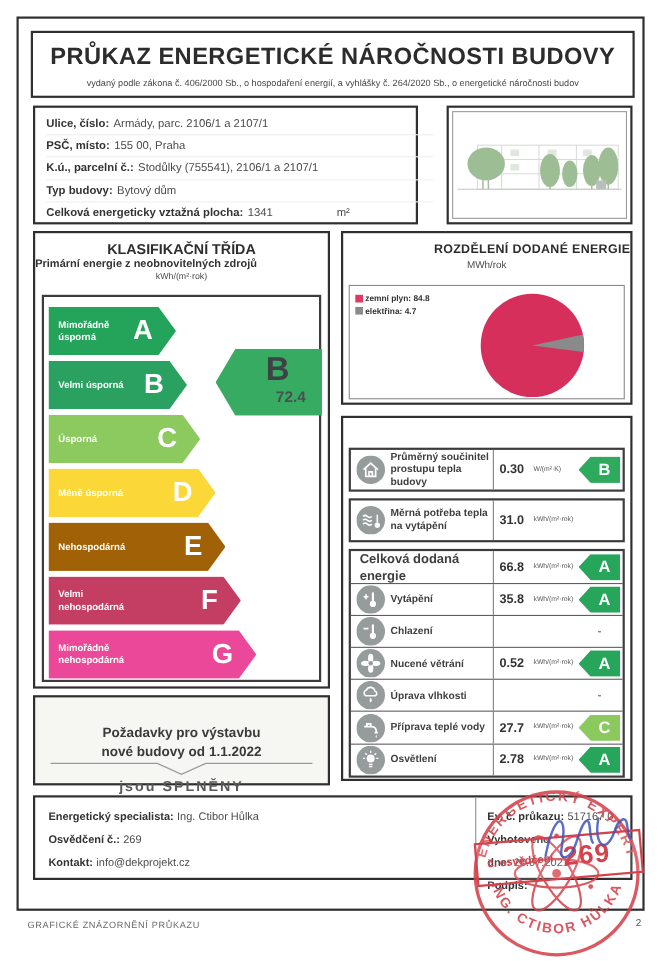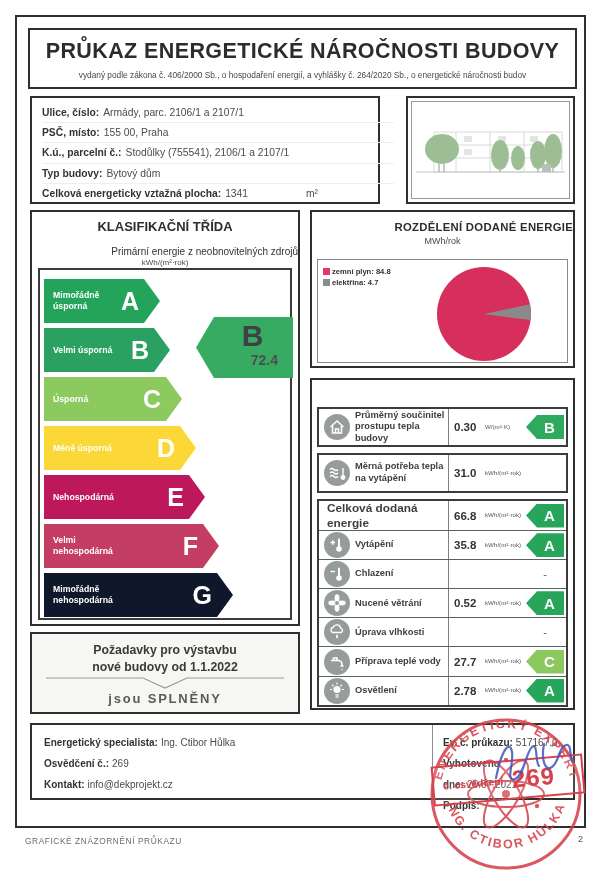--- a/index.html
+++ b/index.html
@@ -19,39 +19,39 @@
   .info-line:last-child{border-bottom:none}
   .info-line b{color:#333;margin-right:4px}
   .unit-m2{margin-left:58px;color:#4b4b4b}
 
   .photo-box{left:406px;top:96px;width:169px;height:108px;border:2px solid #2f2f2f;padding:3px}
   .photo-inner{border:1px solid #9a9a9a;width:100%;height:100%}
 
   
   .class-box{left:30px;top:210px;width:270px;height:416px;border:2px solid #2f2f2f}
   .cb-title{margin-top:7px;font-size:13px;font-weight:bold;text-align:center;color:#2d2d2d}
-  .cb-sub{font-size:10px;font-weight:normal;text-align:right;color:#333;margin-top:12px}
+  .cb-sub{font-size:10px;font-weight:bold;text-align:left;color:#333;margin-top:1px}
   .cb-unit{font-size:8px;text-align:center;color:#4a4a4a;margin-top:1px}
   .scale{position:absolute;left:6px;top:56px;width:254px;height:352px;border:2px solid #3c3c3c;padding:9px 0 4px 4px}
   .cls{position:relative;height:44px;margin-bottom:5px;color:#fff;
        clip-path:polygon(0 0,calc(100% - 16px) 0,100% 50%,calc(100% - 16px) 100%,0 100%)}
   .cls-label{position:absolute;left:9px;top:50%;transform:translateY(-50%);
              font-size:8.7px;font-weight:bold;line-height:1.25;width:80px}
   .cls-letter{position:absolute;right:21px;top:50%;transform:translateY(-50%);font-size:25px;font-weight:bold}
   .c0{width:116px;background:#24a45b}.c1{width:126px;background:#2aa161}
   .c2{width:138px;background:#8cc95f}.c3{width:152px;background:#fbd737}
-  .c4{width:161px;background:#be185d}.c5{width:175px;background:#c43d63}
-  .c6{width:189px;background:#0f172a}
+  .c4{width:161px;background:#a16207}.c5{width:175px;background:#c43d63}
+  .c6{width:189px;background:#ec4899}
   .result-arrow{left:196px;top:317px;width:97px;height:61px;background:#38ab62;
                 clip-path:polygon(18px 0,100% 0,100% 100%,18px 100%,0 50%)}
   .res-letter{font-size:30px;font-weight:bold;color:#3d4246;text-align:center;padding-left:16px;margin-top:3px;line-height:1.05}
   .res-value{font-size:14px;color:#4a4f52;text-align:right;padding-right:15px;font-weight:bold}
 
   
-  .req-box{left:30px;top:632px;width:270px;height:82px;border:2px solid #2f2f2f;background:#f6f6f3;text-align:center;padding-top:8px}
+  .req-box{left:30px;top:632px;width:270px;height:82px;border:2px solid #2f2f2f;background:#f6f6f3;text-align:center;padding-top:24px}
   .req-l{font-size:12.3px;font-weight:bold;color:#3a3a3a;line-height:1.35}
   .req-status{font-size:13px;font-weight:bold;color:#5a5a5a;letter-spacing:1.8px;margin-top:1px}
 
   
   .pie-box{left:310px;top:210px;width:265px;height:158px;border:2px solid #2f2f2f}
   .pb-title{margin-top:9px;font-size:11.3px;font-weight:bold;text-align:right;letter-spacing:.3px;color:#2d2d2d}
   .pb-unit{font-size:9px;text-align:center;color:#4a4a4a;margin-top:3px}
   .pie-inner{position:absolute;left:5px;top:47px;width:251px;height:104px;border:1px solid #8a8a8a}
   .legend{position:absolute;left:5px;top:6px}
   .legend-row{font-size:7.6px;color:#333;line-height:11px;font-weight:bold}

